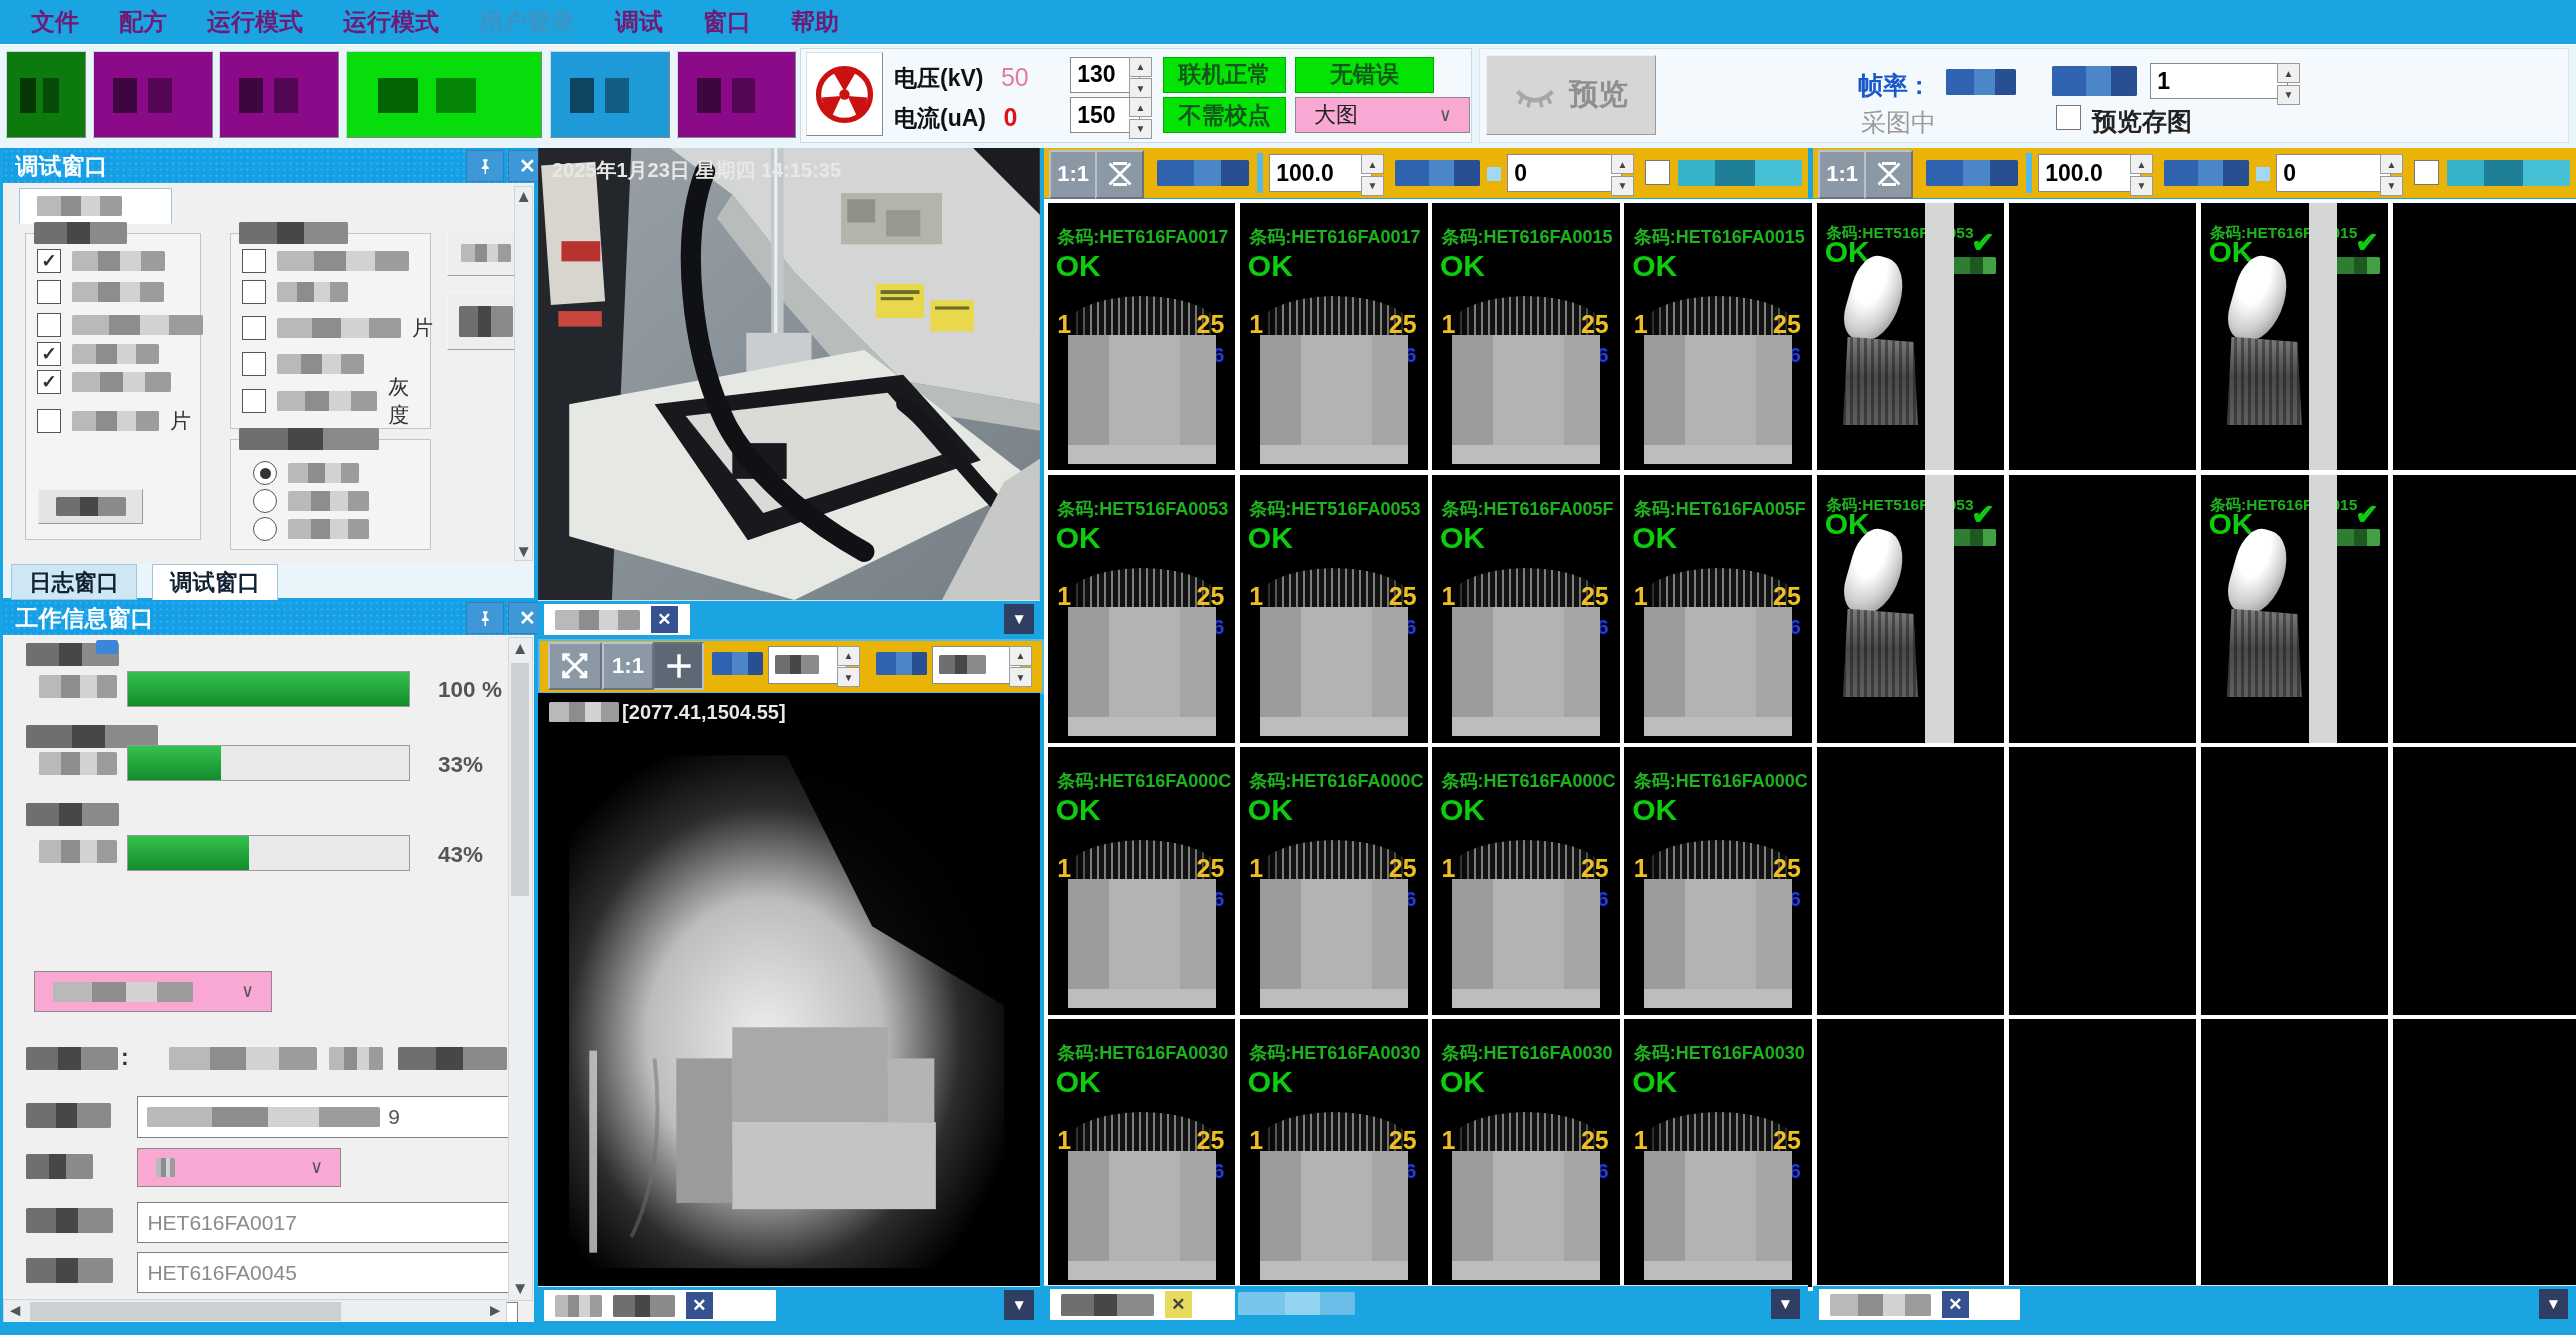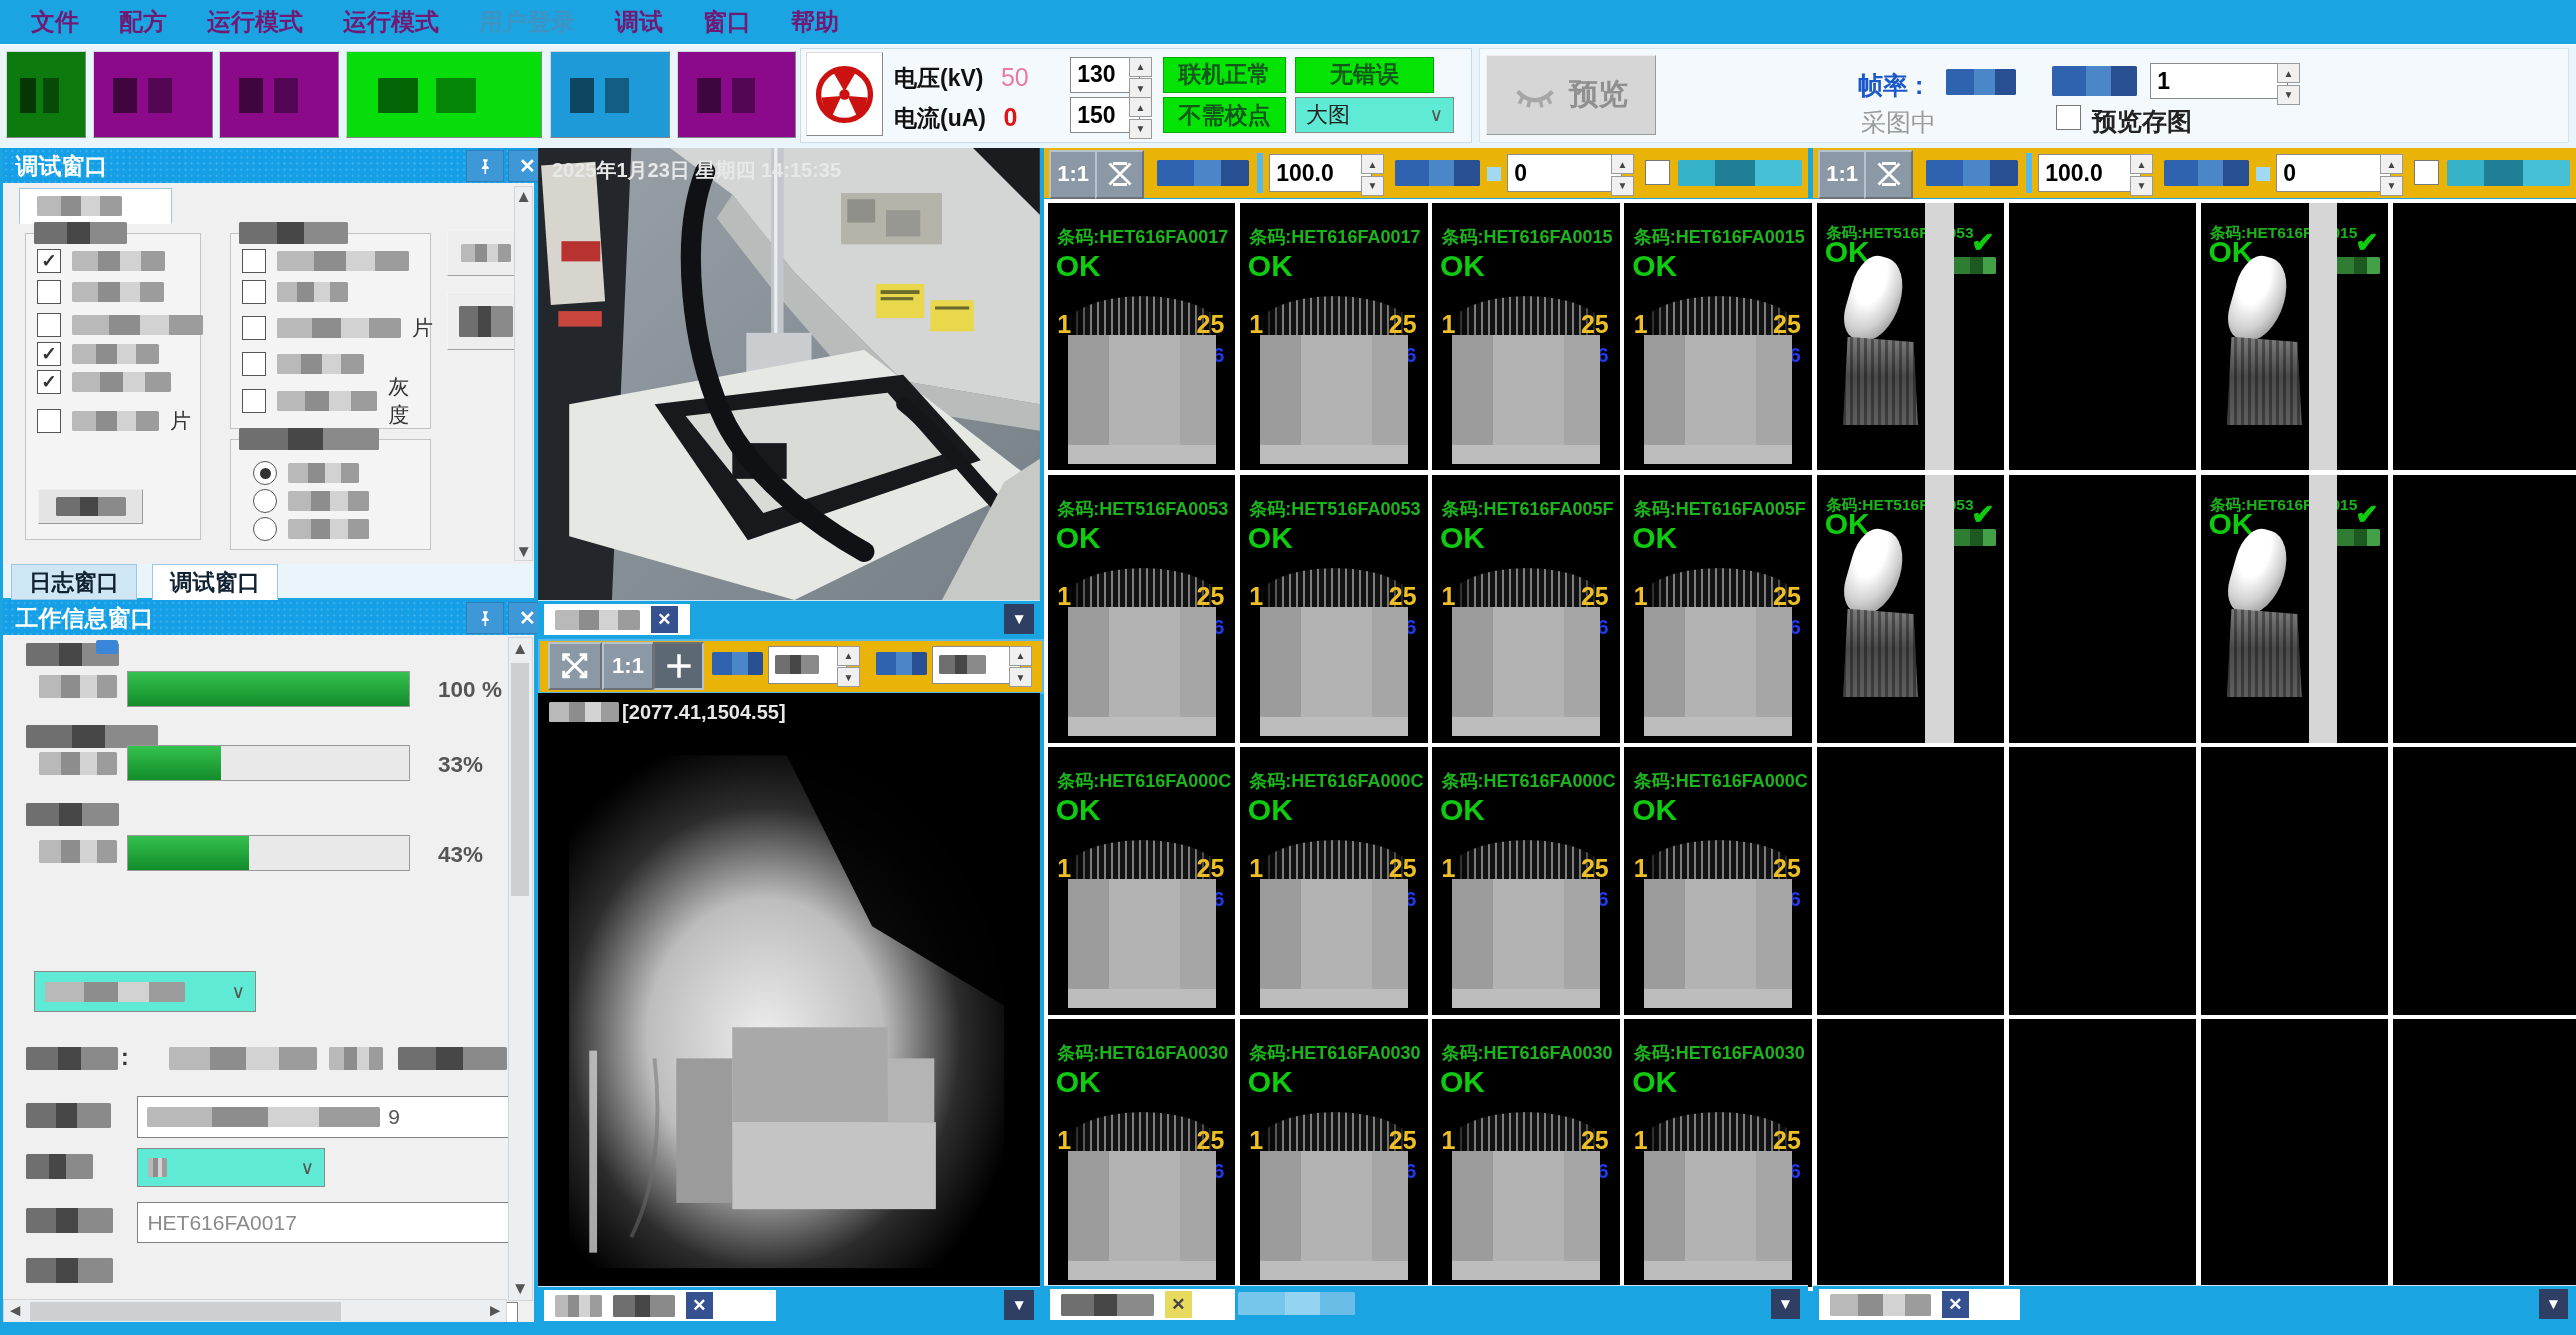--- a/index.html
+++ b/index.html
@@ -25,22 +25,22 @@
   .klabel{font-size:23px;font-weight:bold;color:#111;}
   .pinkv{color:#e87aa0;font-weight:normal;font-size:25px;}
   .redv{color:#e01414;font-weight:bold;font-size:25px;}
   .sspin{position:absolute;background:#fff;border:1.6px solid #8a8a8a;font-size:23px;font-weight:bold;color:#000;
          display:flex;align-items:center;padding:0 6.2px;}
   .spinarr{position:absolute;width:23px;display:flex;flex-direction:column;gap:1.6px;}
   .spinarr div{height:18px;border:0.8px solid #9a9a9a;background:#f0f0f0;color:#444;font-size:10px;
                display:grid;place-items:center;}
   .statusbox{position:absolute;background:#04e404;border:0.8px solid #0a0;color:#11581a;font-size:23px;font-weight:bold;
              display:flex;align-items:center;justify-content:center;}
-  .comboc{position:absolute;background:#5eead4;border:1.6px solid #8a8a8a;display:flex;align-items:center;
-          font-size:22px;color:#222;padding:0 10px;justify-content:space-between;}
+  .comboc{position:absolute;background:#f9a8d4;border:1.6px solid #8a8a8a;display:flex;align-items:center;
+          font-size:22px;color:#222;padding:0 18px;justify-content:space-between;font-family:Liberation Mono, monospace;}
   .chev{color:#555;font-size:18.6px;}
   .graybtn{position:absolute;background:#d6d6d6;border:1.6px outset #eee;color:#8f8f8f;font-weight:bold;font-size:29.5px;
            display:flex;align-items:center;justify-content:center;gap:12.4px;}
   .bluetext{color:#1a57c8;font-weight:bold;font-size:25px;}
   .graytext{color:#9a9a9a;font-size:25px;}
   .darktext{color:#222;font-size:25px;font-weight:bold;}
   .checkbox{width:23px;height:23px;background:#fff;border:1.6px solid #777;display:inline-block;}
   
   .tbar{position:absolute;background:#149fe6;color:#fff;font-weight:bold;font-size:23px;display:flex;align-items:center;
         padding:0 12.4px;background-image:radial-gradient(rgba(255,255,255,.18) 1.2px,transparent 1.2px);background-size:6.2px 6.2px;}
@@ -374,20 +374,23 @@
     <div class="comboc" style="left:134px;top:513px;width:166px;height:37px;">
       <span class="rd" style="width:18.6px;height:18.6px;"></span>
       <span class="chev">∨</span>
     </div>
 
     <span class="rd dark abs" style="left:23px;top:573px;width:87px;height:25px;"></span>
     <div class="tb" style="left:134px;top:567px;width:360px;height:39px;">
         <span>HET616FA0017</span>
       </div>
     <span class="rd dark abs" style="left:23px;top:623px;width:87px;height:25px;"></span>
+    <div class="tb" style="left:134px;top:617px;width:360px;height:39px;">
+        <span>HET616FA0045</span>
+      </div>
     <span class="rd dark abs" style="left:23px;top:673px;width:87px;height:25px;"></span>
     <div class="tb" style="left:134px;top:667px;width:360px;height:39px;">
         <span>HET616FA0007</span>
       </div>
 
     <div class="sb" style="left:505px;top:1.6px;width:23px;height:662px;">
       <div class="sbarr" style="left:0;top:0;width:22px;height:22px;">▲</div>
       <div class="sbthumb" style="left:1.6px;top:25px;width:18.6px;height:233px;"></div>
       <div class="sbarr" style="left:0;bottom:0;width:22px;height:22px;">▼</div>
     </div>

